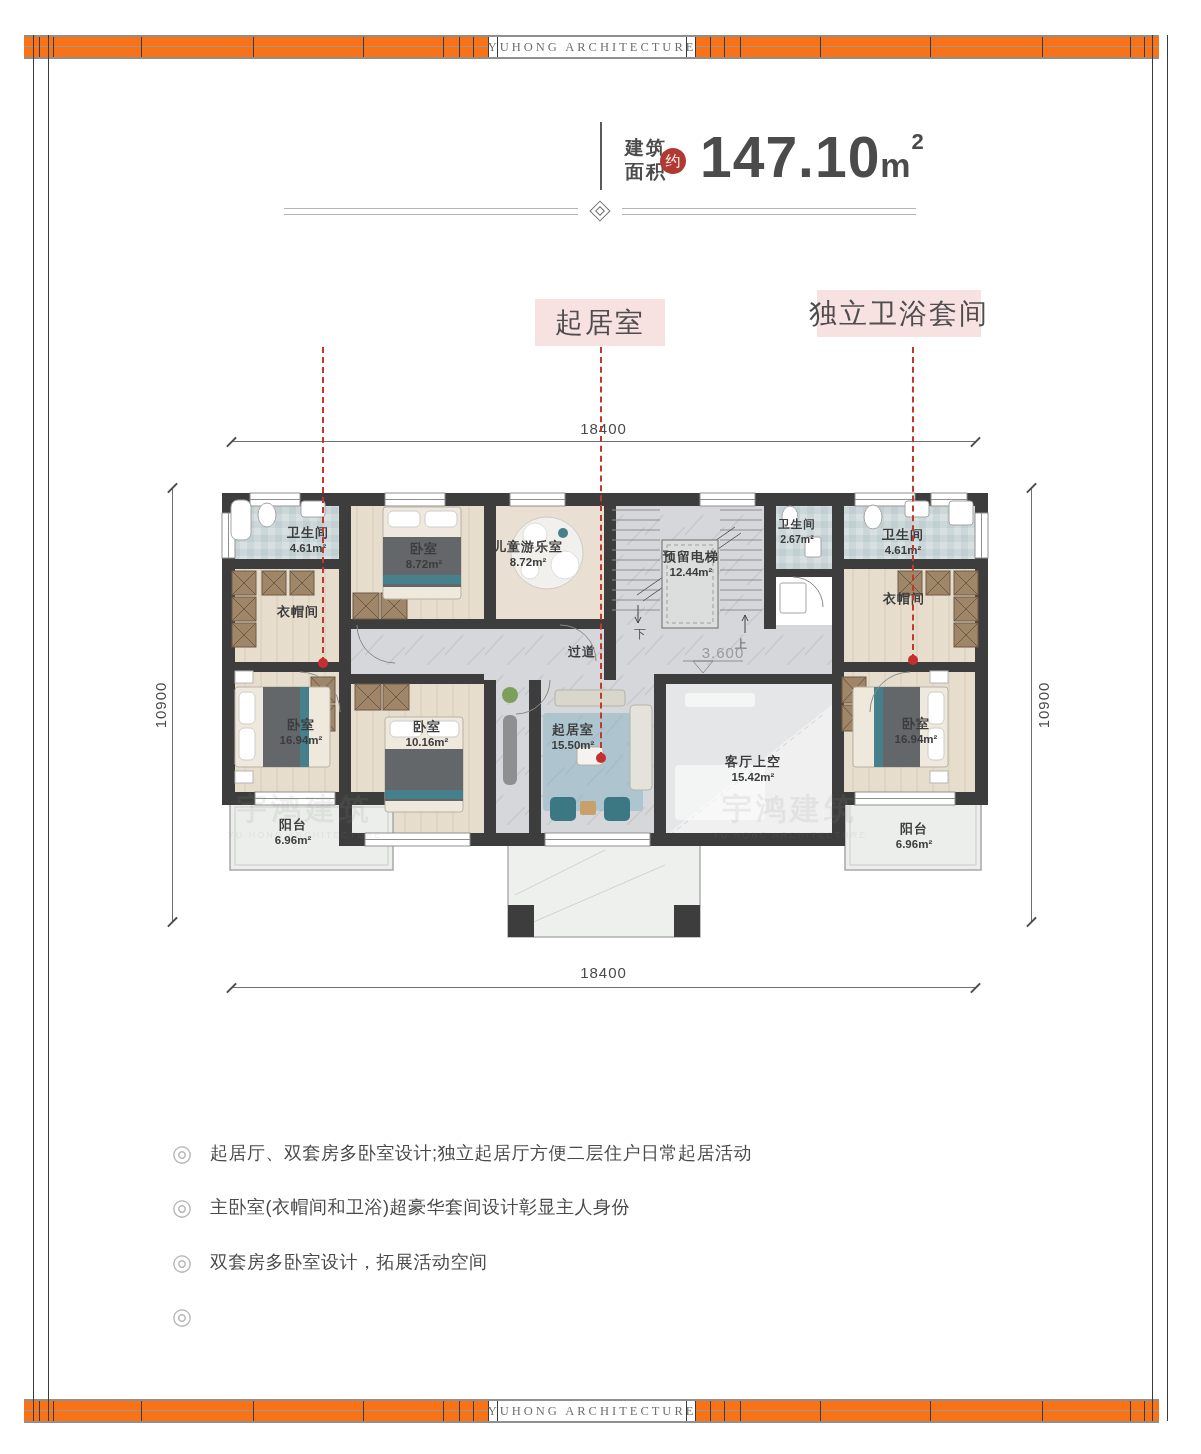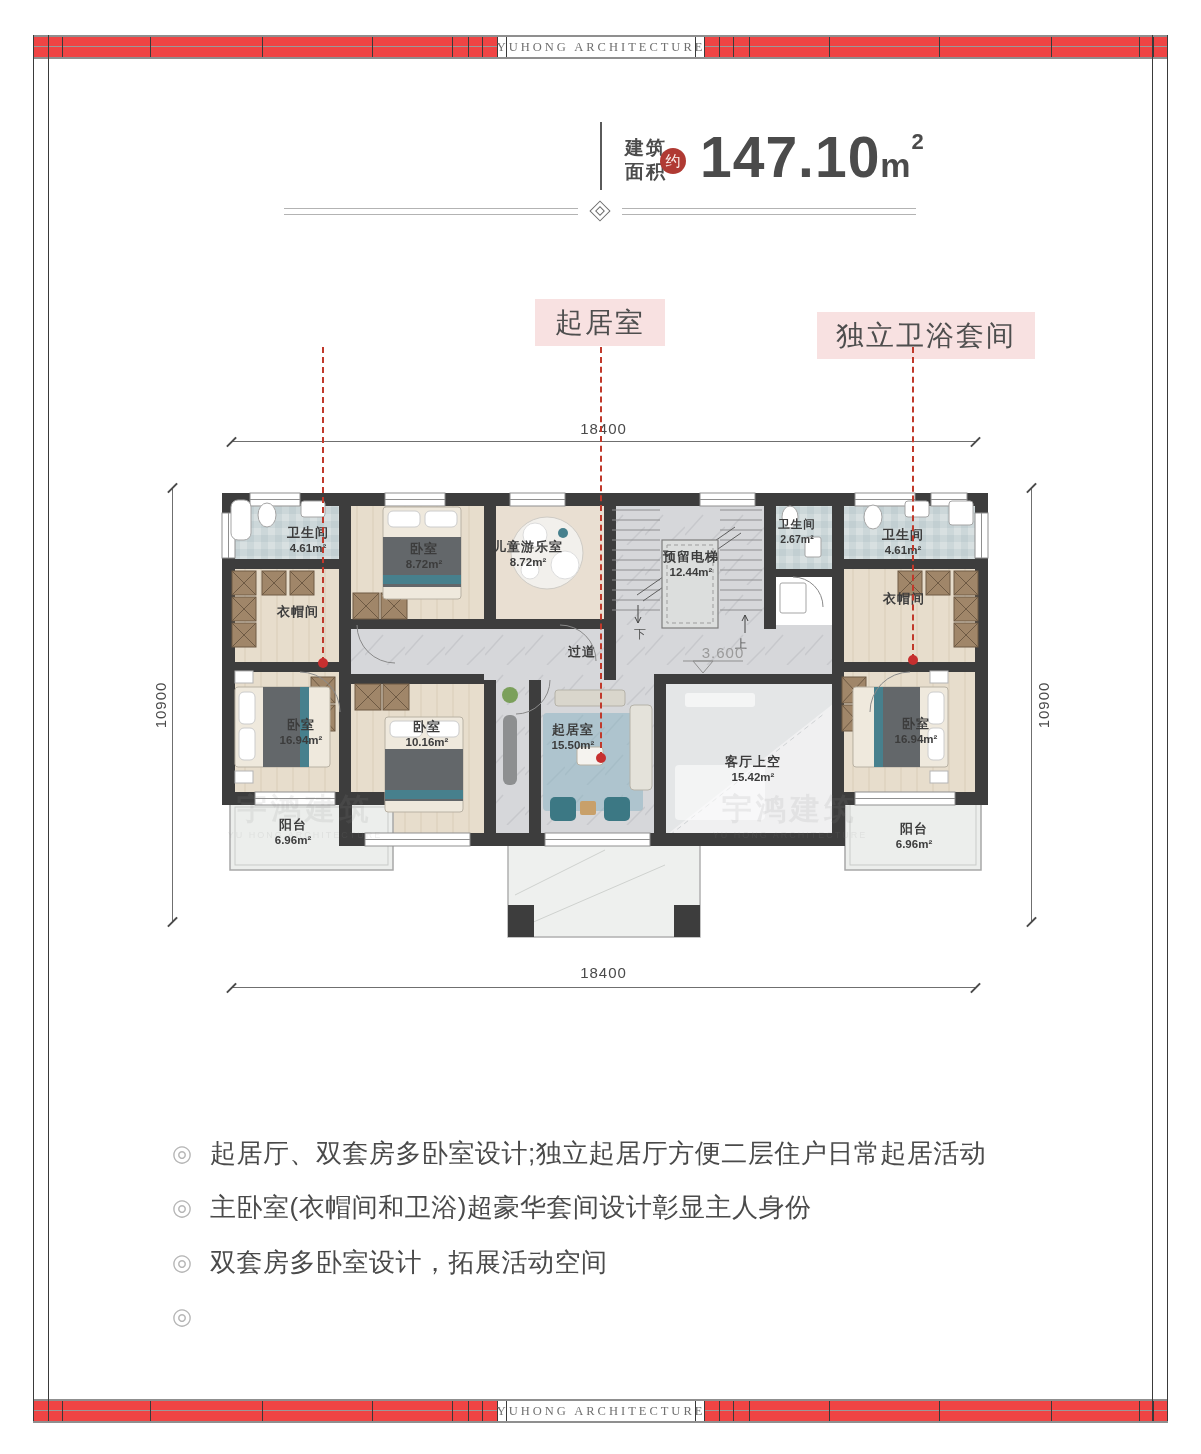--- a/index.html
+++ b/index.html
@@ -1,21 +1,21 @@
 <!DOCTYPE html>
 <html><head>
 <meta charset="utf-8">
 <style>
   html,body{margin:0;padding:0;background:#fff;}
   .page{position:relative;width:1201px;height:1454px;background:#ffffff;overflow:hidden;
         font-family:"Liberation Sans","DejaVu Sans",sans-serif;color:#4a4a4a;}
 
   
-  .band{position:absolute;left:33px;width:1135px;height:20px;
-        border-top:2px solid #8f8f8f;border-bottom:2px solid #8f8f8f;background:#ef4444;}
+  .band{position:absolute;left:24px;width:1135px;height:20px;
+        border-top:2px solid #8f8f8f;border-bottom:2px solid #8f8f8f;background:#f97316;}
   .band .midline{position:absolute;left:0;right:0;top:9px;height:1px;background:#9a9a9a;}
   .bt{position:absolute;top:0;width:1px;height:20px;background:#3a3a3a;}
   .brandbox{position:absolute;top:0;height:20px;width:206px;left:464px;background:#fff;
             border-left:1px solid #3a3a3a;border-right:1px solid #3a3a3a;
             display:flex;align-items:center;justify-content:center;}
   .brandbox .inner-l,.brandbox .inner-r{position:absolute;top:0;width:1px;height:20px;background:#3a3a3a;}
   .inner-l{left:8px}.inner-r{right:8px}
   .brand-text{font-family:"Liberation Serif","DejaVu Serif",serif;font-size:12.5px;color:#6f6f6f;
               letter-spacing:3px;white-space:nowrap;}
   .rail{position:absolute;top:35px;height:1386px;width:1px;background:#3a3a3a;}
@@ -62,21 +62,21 @@
   .anno{position:absolute;transform:translate(-50%,-50%);font-size:12px;color:#555;z-index:6;}
   .anno-level{font-size:15px;color:#9a9a9a;letter-spacing:1px;}
   .watermark{position:absolute;transform:translate(-50%,-50%);text-align:center;opacity:.13;color:#8a8a8a;z-index:5;}
   .wm-main{font-size:30px;font-weight:700;letter-spacing:4px;}
   .wm-sub{font-size:9px;letter-spacing:2px;}
 
   
   .an-title{position:absolute;left:160px;top:1074px;font-size:33px;font-weight:700;color:#3f3f3f;letter-spacing:2px;}
   .bullet{position:absolute;left:172px;display:flex;align-items:flex-start;}
   .b-icon{font-family:"DejaVu Sans",sans-serif;font-size:23px;color:#b5b5b5;margin-right:18px;line-height:34px;}
-  .b-text{font-size:26px;color:#4a4a4a;letter-spacing:.5px;line-height:34px;white-space:nowrap;}
+  .b-text{font-size:18px;color:#4a4a4a;letter-spacing:.5px;line-height:34px;white-space:nowrap;}
 
   .plan-svg{position:absolute;left:205px;top:465px;z-index:1;}
   .overlay{position:absolute;z-index:7;}
 </style>
 </head>
 <body>
 <div class="page">
 
   <div class="band" style="top:35px">
     <div class="midline"></div>
@@ -137,21 +137,21 @@
     <div>面积</div>
   </div>
   <div class="hd-badge">约</div>
   <div class="hd-num"><span>147.10</span><span class="unit">m</span><sup>2</sup></div>
   <div class="hd-divider">
       <span class="gap"></span>
     </div>
   <div class="ornament"></div>
 
   <div class="callout" style="left:535px;top:299px;width:130px">起居室</div>
-  <div class="callout" style="left:817px;top:312px;width:218px">独立卫浴套间</div>
+  <div class="callout" style="left:817px;top:290px;width:164px">独立卫浴套间</div>
   <div class="leader overlay" style="left:322px;top:347px;height:316px"></div>
   <div class="leader overlay" style="left:600px;top:347px;height:411px"></div>
   <div class="leader overlay" style="left:912px;top:347px;height:313px"></div>
   <div class="dot overlay" style="left:323px;top:663px"></div>
   <div class="dot overlay" style="left:601px;top:758px"></div>
   <div class="dot overlay" style="left:913px;top:660px"></div>
 
   <div class="dim-h" style="left:231px;top:441px;width:745px">
     <span class="tick" style="left:-6px;top:-1px"></span>
       <span class="tick" style="right:-6px;top:-1px"></span>

